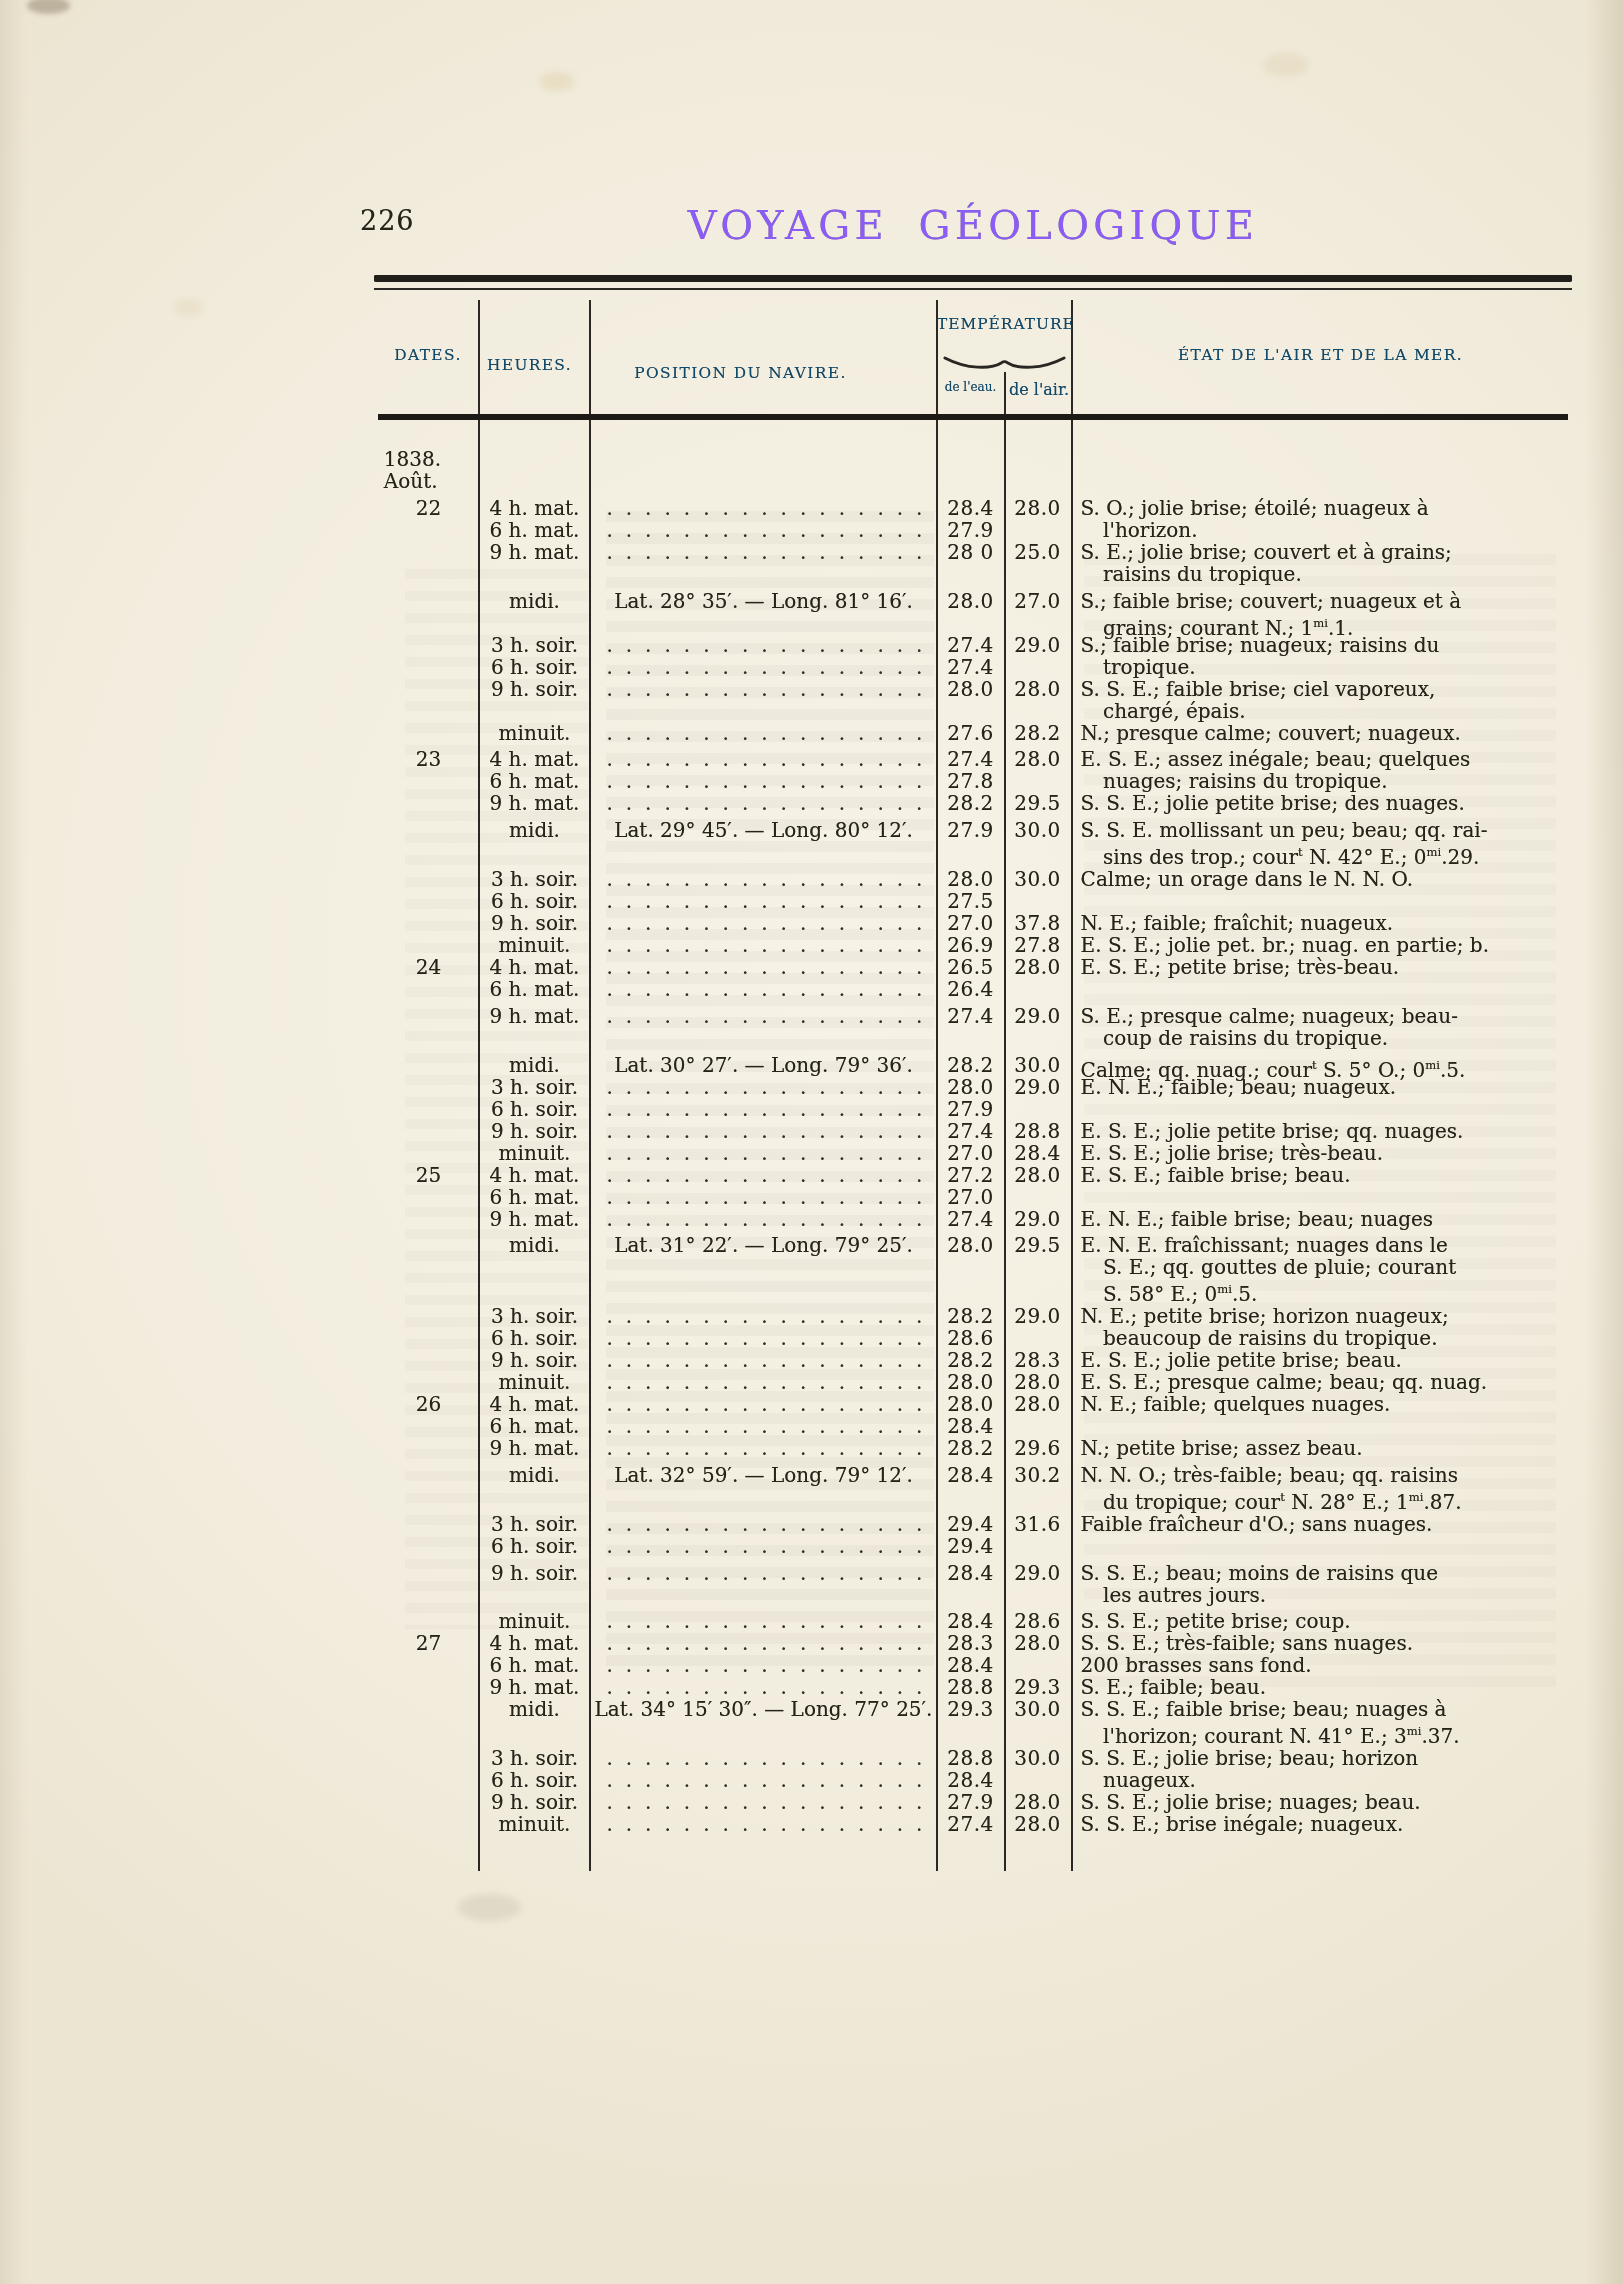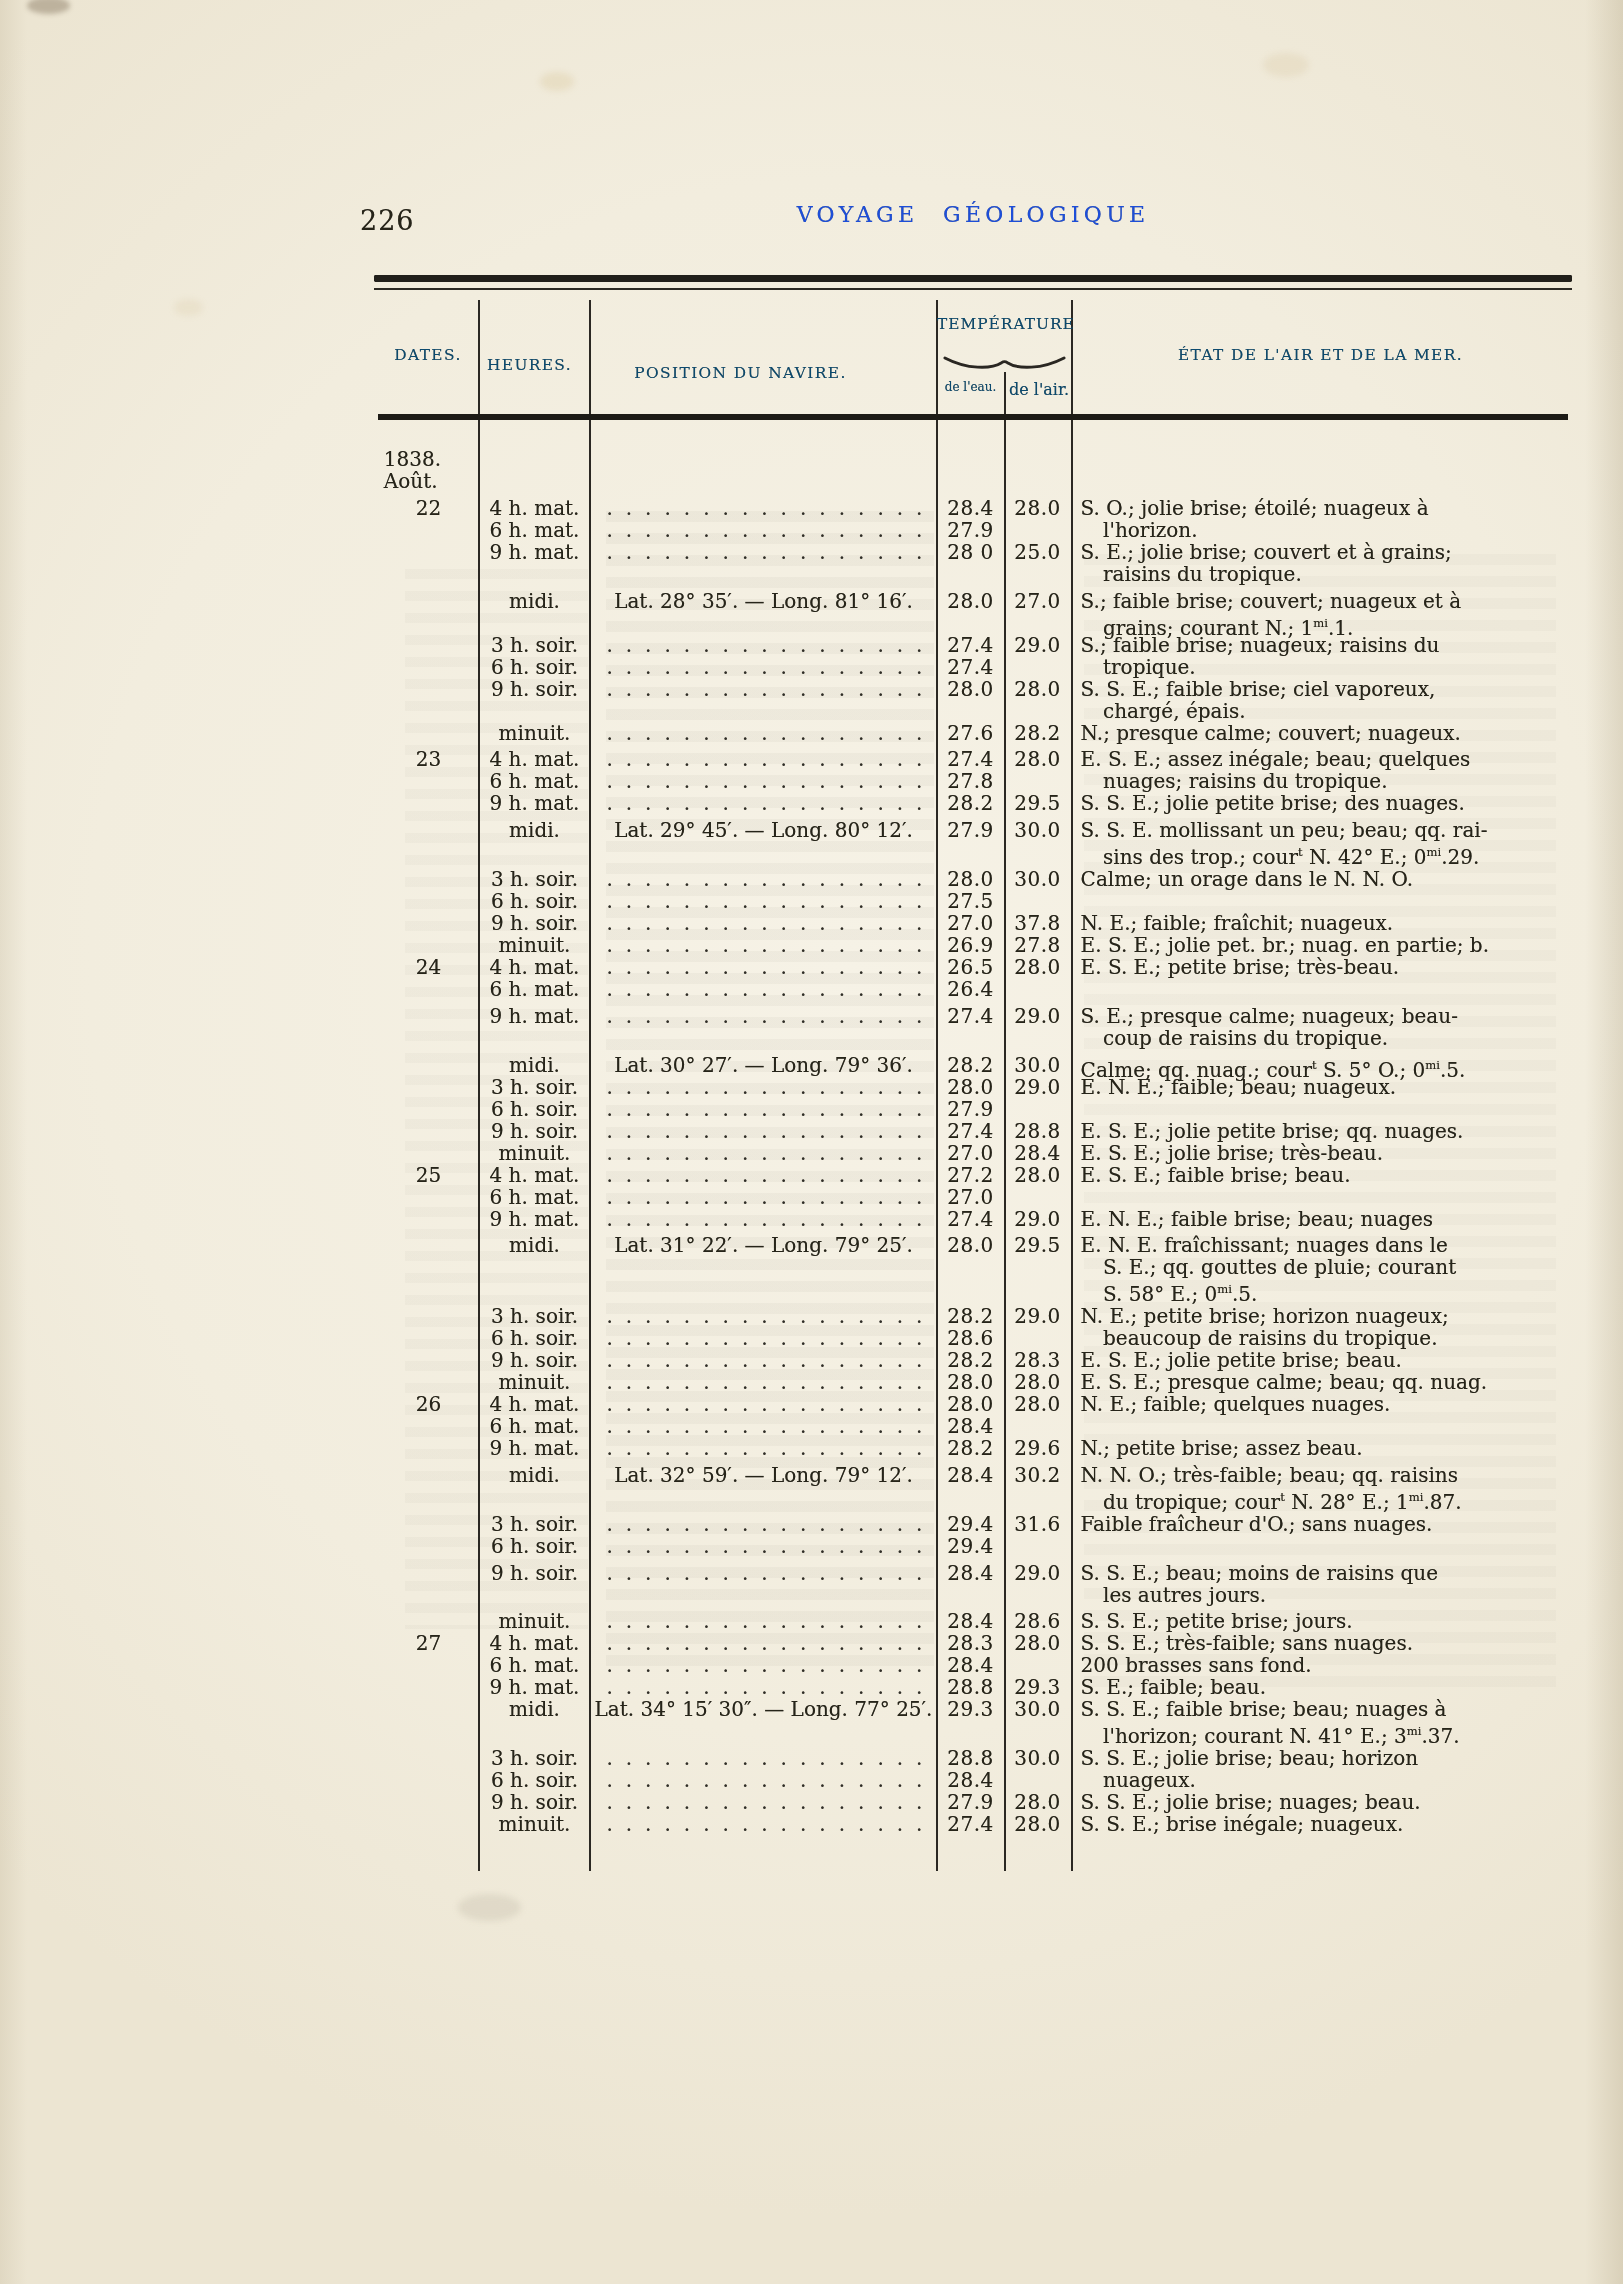--- a/index.html
+++ b/index.html
@@ -5,21 +5,21 @@
   html,body{margin:0;padding:0;}
   body{
     width:1624px;height:2284px;position:relative;overflow:hidden;
     background:radial-gradient(ellipse 75% 55% at 52% 42%, #f6f2e6 0%, #f2edde 62%, #ece5d2 100%);
     font-family:"DejaVu Serif","Liberation Serif",serif;
     color:#262419;
   }
   .ink{text-shadow:0 0 0.6px rgba(35,32,25,.5);}
   #pageNumber{position:absolute;left:360px;top:205px;font-size:27px;letter-spacing:1px;}
   #pageTitle{position:absolute;left:378px;width:1190px;top:202px;text-align:center;
-    font-size:22px;letter-spacing:4.3px;word-spacing:13.5px;color:#1d4ed8;}
+    font-size:40px;letter-spacing:4.3px;word-spacing:13.5px;color:#8b5cf6;}
   .rule{position:absolute;left:374px;width:1198px;background:#211f1a;}
   .rule.thick{top:275px;height:6.7px;border-radius:1.4px;}
   .rule.thin{top:288px;height:2.4px;background:#2b2923;}
   #tableGrid{position:absolute;left:378px;top:300px;width:1190px;height:1571px;}
   .vrule{position:absolute;top:0;bottom:0;width:1.9px;background:#2b2823;}
   .v1{left:100px}.v2{left:211px}.v3{left:558px}.v5{left:693px}
   .v4{left:626px;top:72px}
   #hsep{position:absolute;left:0;top:114px;width:100%;height:5.8px;background:#1d1b16;}
   .hdr{position:absolute;font-size:15.4px;letter-spacing:1.4px;text-align:center;color:#0c4a6e;}
   .hd-dates{left:0;width:100px;top:46px;}
@@ -503,21 +503,21 @@
         <div class="cell c-eau"></div>
         <div class="cell c-air"></div>
         <div class="cell c-etat cont">les autres jours.</div>
       </div>
       <div class="line gap">
         <div class="cell c-date"></div>
         <div class="cell c-hour">minuit.</div>
         <div class="cell c-pos dots">..................</div>
         <div class="cell c-eau">28.4</div>
         <div class="cell c-air">28.6</div>
-        <div class="cell c-etat">S. S. E.; petite brise; jours.</div>
+        <div class="cell c-etat">S. S. E.; petite brise; coup.</div>
       </div>
       <div class="line">
         <div class="cell c-date">27</div>
         <div class="cell c-hour">4 h. mat.</div>
         <div class="cell c-pos dots">..................</div>
         <div class="cell c-eau">28.3</div>
         <div class="cell c-air">28.0</div>
         <div class="cell c-etat">S. S. E.; très-faible; sans nuages.</div>
       </div>
       <div class="line">

